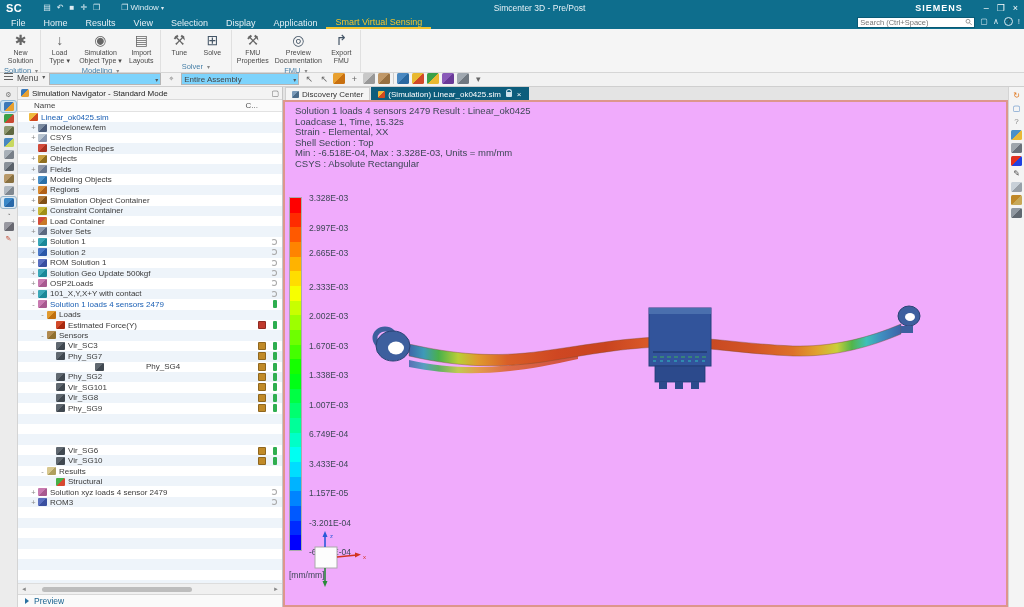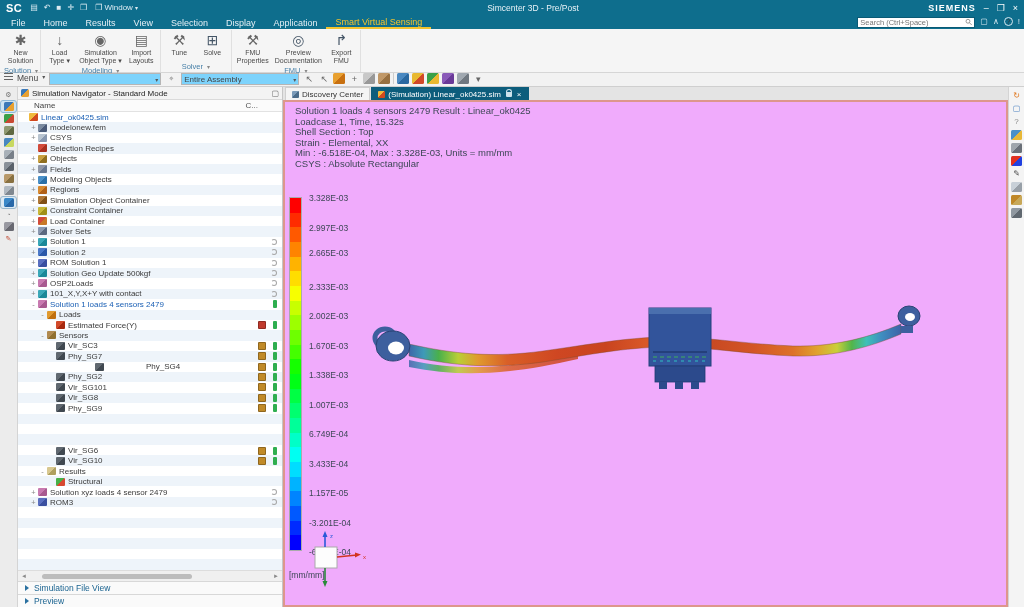--- a/index.html
+++ b/index.html
@@ -1,19 +1,19 @@
 <!DOCTYPE html>
 <html><head>
 <meta charset="utf-8">
 <style>
 *{margin:0;padding:0;box-sizing:border-box}
 html,body{width:1024px;height:607px;overflow:hidden;font-family:"Liberation Sans",sans-serif;background:#fff;color:#333}
 .app{width:1024px;height:607px;display:flex;flex-direction:column}
 
-.titlebar{height:15px;background:#0e6e8d;color:#fff;display:flex;align-items:center;padding:0 6px;gap:8px;font-size:9px;flex:none}
+.titlebar{height:15px;background:#0e6e8d;color:#fff;display:flex;align-items:center;padding:0 6px;gap:21px;font-size:9px;flex:none}
 .logo{font-weight:bold;font-size:11px;letter-spacing:.5px}
 .qa{display:flex;gap:6px;align-items:center;font-size:8px;color:#dcebf2}
 .qa span{cursor:default}
 .win-label{display:flex;gap:2px;align-items:center;font-size:8px;color:#dcebf2}
 .tb-title{flex:1;text-align:center;font-size:8.5px;color:#e8f2f7}
 .brand{font-weight:bold;font-size:9px;letter-spacing:1px}
 .win-controls{display:flex;gap:8px;font-size:9px}
 
 .menubar{height:14px;background:#0e6e8d;display:flex;align-items:stretch;padding:0 2px;flex:none}
 .mtabs{display:flex;align-items:stretch}
@@ -512,24 +512,20 @@
             <span class="st-pend"></span>
           </div>
         </div>
       <div class="nav-hscroll">
         <span class="harr" style="left:3px">◄</span>
         <span class="hthumb"></span>
         <span class="harr" style="right:3px">►</span>
       </div>
       <div class="nav-foot">
           <span class="tri"></span>
-          <span>Simulation File View</span>
-        </div>
-      <div class="nav-foot">
-          <span class="tri"></span>
           <span>Preview</span>
         </div>
     </div>
 
     <div class="viewcol">
       <div class="tabrow">
           <div class="dtab">
             <span class="dico" style="background: linear-gradient(135deg, rgb(122, 154, 184) 50%, rgb(74, 106, 136) 50%);"></span>
             <span>Discovery Center</span>
           </div>
@@ -537,22 +533,22 @@
             <span class="dico" style="background: linear-gradient(135deg, rgb(240, 185, 60) 50%, rgb(210, 73, 30) 50%);"></span>
             <span>(Simulation) Linear_ok0425.sim</span>
             <span class="mini-lock"></span>
             <span class="dclose">×</span>
           </div>
         </div>
       <div class="gfx">
         <div class="vp-header">
             <div>Solution 1 loads 4 sensors 2479 Result : Linear_ok0425</div>
             <div>Loadcase 1, Time, 15.32s</div>
+            <div>Strain - Elemental, XX</div>
             <div>Shell Section : Top</div>
-            <div>Strain - Elemental, XX</div>
             <div>Min : -6.518E-04, Max : 3.328E-03, Units = mm/mm</div>
             <div>CSYS : Absolute Rectangular</div>
           </div>
         <div class="legend-bar">
             <div class="lseg" style="background: rgb(255, 0, 0);"></div>
             <div class="lseg" style="background: rgb(255, 43, 0);"></div>
             <div class="lseg" style="background: rgb(255, 89, 0);"></div>
             <div class="lseg" style="background: rgb(255, 132, 0);"></div>
             <div class="lseg" style="background: rgb(255, 179, 0);"></div>
             <div class="lseg" style="background: rgb(255, 221, 0);"></div>

